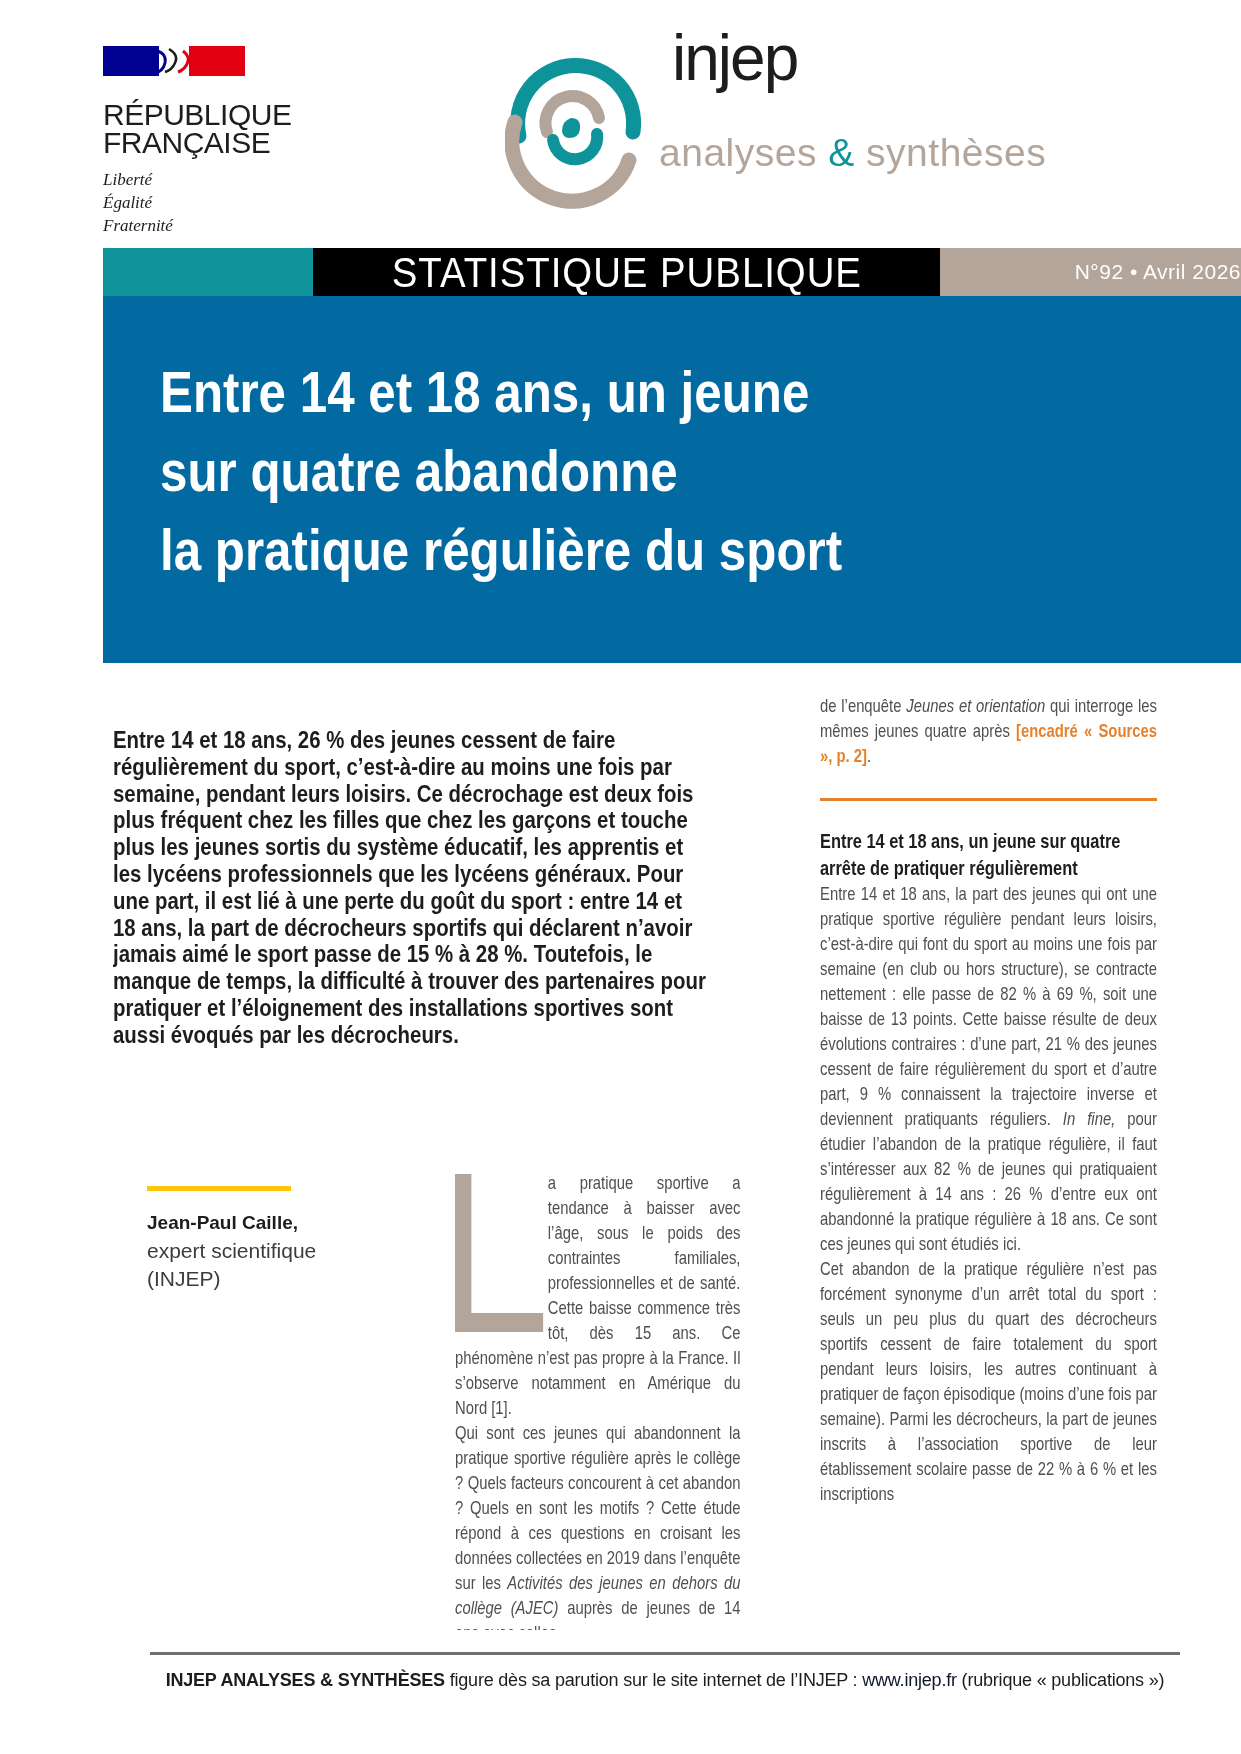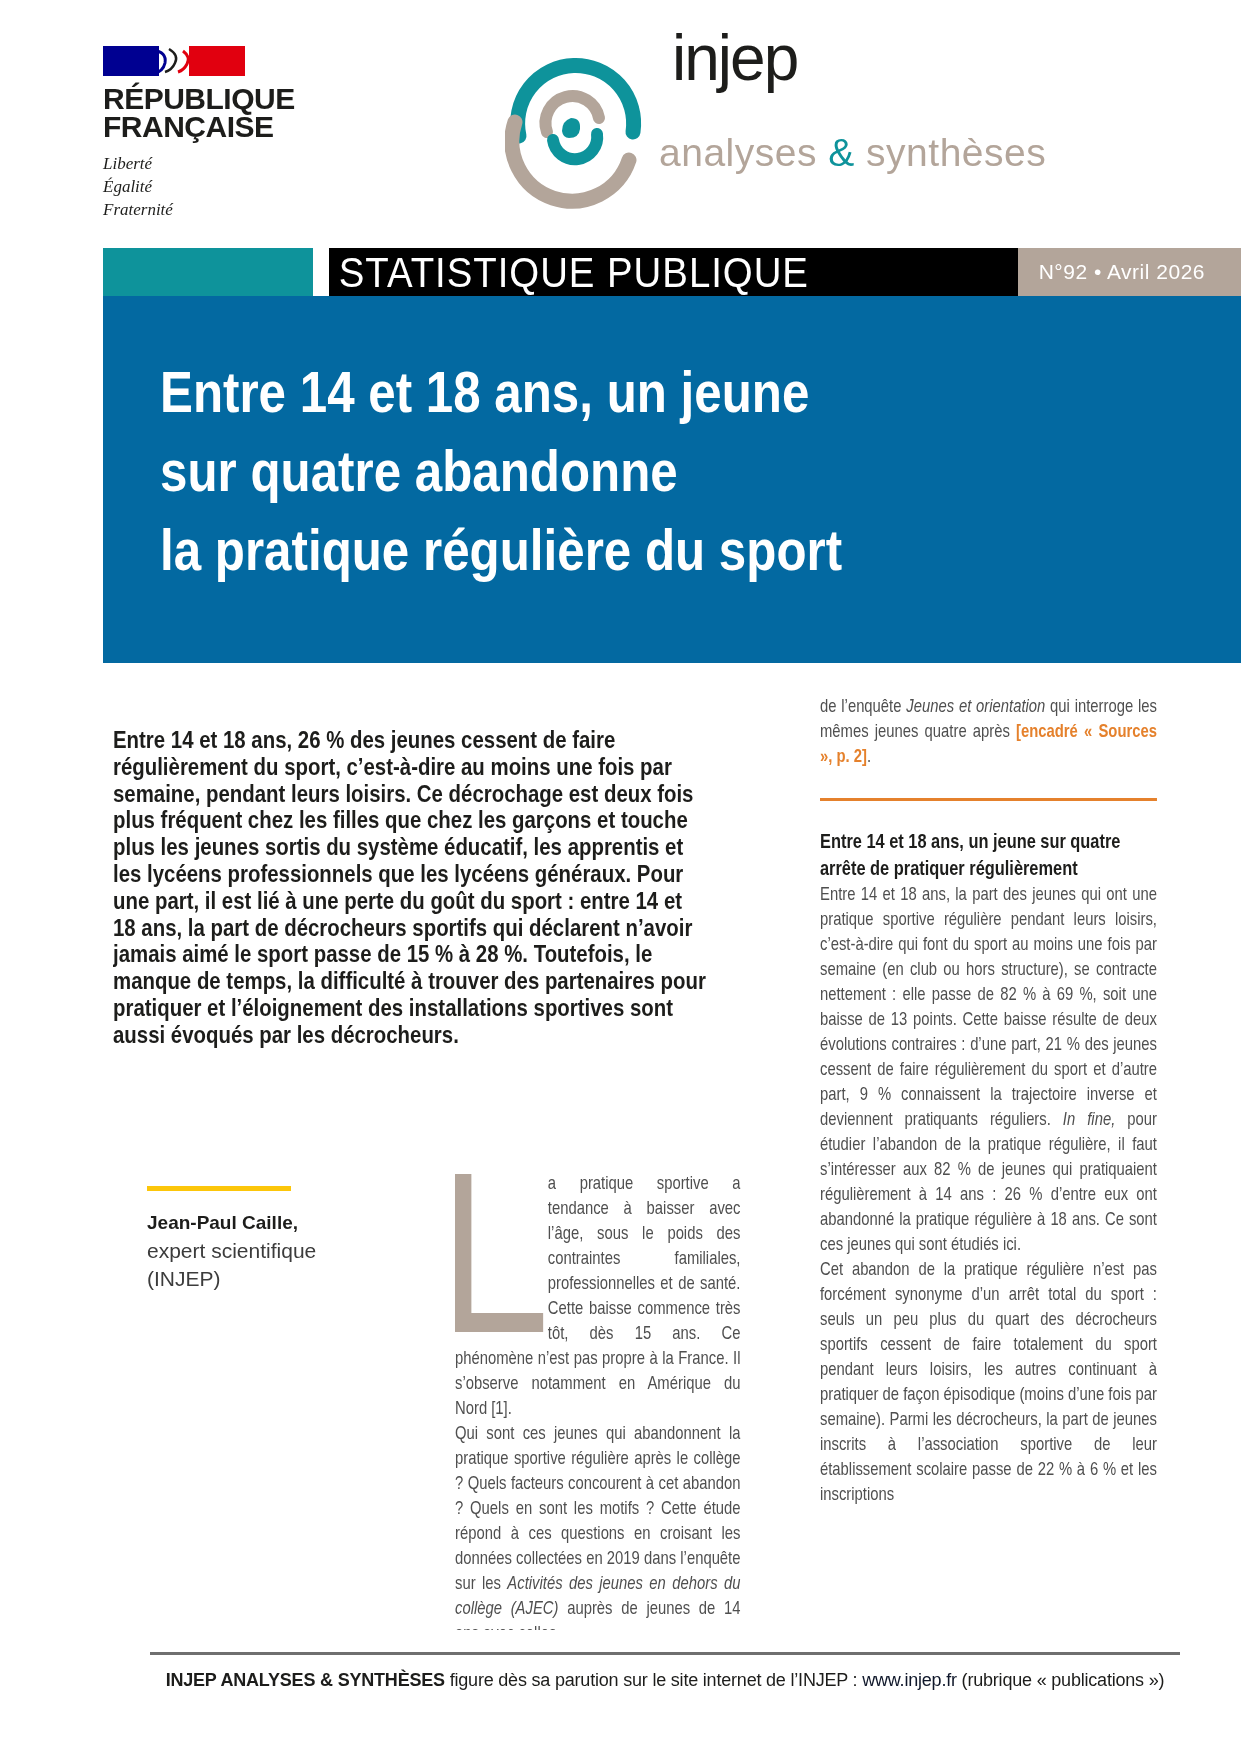--- a/index.html
+++ b/index.html
@@ -4,33 +4,33 @@
 <style>
   html,body { margin:0; padding:0; background:#e8e8e8; }
   .page {
     position:relative; width:1241px; height:1754px; margin:0 auto;
     background:#ffffff; overflow:hidden;
     font-family:"Liberation Sans", sans-serif; color:#1d1d1b;
   }
   
   .rf-block { position:absolute; left:103px; top:46px; width:260px; }
   .rf-flag { display:block; width:142px; height:30px; }
-  .rf-title { margin-top:9px; font-weight:bold; font-size:30px; line-height:28px; letter-spacing:-0.5px; color:#1d1d1b; }
+  .rf-title { margin-top:25px; font-weight:normal; font-size:30px; line-height:28px; letter-spacing:-0.5px; color:#1d1d1b; }
   .rf-motto { margin-top:11px; font-family:"Liberation Serif", serif; font-style:italic; font-size:17px; line-height:23px; color:#1d1d1b; }
   
   .injep-swirl { position:absolute; left:505px; top:36px; }
   .injep-word { position:absolute; left:653px; top:26px; font-size:64px; line-height:1; letter-spacing:-2px; color:#1d1d1b;margin-left:19px; }
   .injep-sub { position:absolute; left:659px; top:133px; font-size:39px; line-height:1; letter-spacing:0.5px; color:#b3a59a; }
   .injep-sub .amp { color:#0e939b; }
   
   .banner { position:absolute; left:103px; top:248px; width:1138px; height:48px; display:flex; }
   .banner-teal { width:210px; background:#0e939b; }
-  .banner-black { width:689px; background:#000000; color:#fff; display:flex; align-items:center; justify-content:flex-start;margin-left:16px; }
+  .banner-black { width:627px; background:#000000; color:#fff; display:flex; align-items:center; justify-content:center; }
   .banner-black span { font-size:40px; letter-spacing:1px; transform:scale(0.96,1.08); white-space:nowrap; }
-  .banner-taupe { flex:1; background:#b3a59a; color:#fff; display:flex; align-items:center; justify-content:flex-end; padding-right:36px; font-size:21px; letter-spacing:0.5px; }
+  .banner-taupe { flex:1; background:#b3a59a; color:#fff; display:flex; align-items:center; justify-content:flex-end; font-size:21px; letter-spacing:0.5px; }
   
   .hero { position:absolute; left:103px; top:296px; width:1138px; height:367px; background:#0369a1; }
   .hero-title { position:absolute; left:57px; top:56px; width:1250px; font-weight:bold; font-size:58px; line-height:79px; color:#ffffff; transform:scaleX(0.85); transform-origin:0 0; }
   
   .intro { position:absolute; left:113px; top:727px; width:700px; max-height:420px; overflow:hidden;
            font-weight:bold; font-size:24px; line-height:26.8px; color:#1d1d1b;
            transform:scaleX(0.85); transform-origin:0 0; }
   
   .author { position:absolute; left:147px; top:1186px; width:230px; }
   .author-bar { width:144px; height:5px; background:#fcc60a; }

